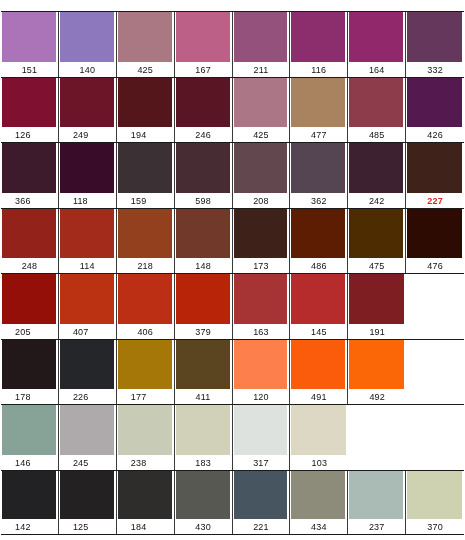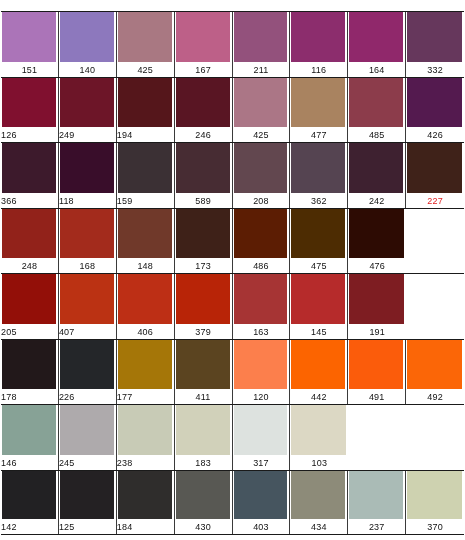--- a/index.html
+++ b/index.html
@@ -72,25 +72,26 @@
     letter-spacing: 0.2px;
     background: #ffffff;
     border-top: 1px solid #ffffff;
     white-space: nowrap;
     overflow: hidden;
   }
 
   
   .chip-label.align-left {
     text-align: left;
-    padding-left: 0;
+    padding-left: 14px;
   }
 
   .chip-label.highlight {
     color: #e02020;
+    font-weight: bold;
   }
 </style>
 </head>
 <body>
 
 <div id="swatch-sheet">
   <div class="swatch-grid">
       <div class="swatch-row">
         <div class="swatch-cell">
           <div class="chip" style="background: rgb(171, 116, 184);"></div>
@@ -167,21 +168,21 @@
         <div class="swatch-cell">
           <div class="chip" style="background: rgb(57, 13, 42);"></div>
           <div class="chip-label align-left">118</div>
         </div>
         <div class="swatch-cell">
           <div class="chip" style="background: rgb(59, 48, 52);"></div>
           <div class="chip-label align-left">159</div>
         </div>
         <div class="swatch-cell">
           <div class="chip" style="background: rgb(71, 44, 51);"></div>
-          <div class="chip-label">589</div>
+          <div class="chip-label">598</div>
         </div>
         <div class="swatch-cell">
           <div class="chip" style="background: rgb(98, 71, 79);"></div>
           <div class="chip-label">208</div>
         </div>
         <div class="swatch-cell">
           <div class="chip" style="background: rgb(85, 68, 81);"></div>
           <div class="chip-label">362</div>
         </div>
         <div class="swatch-cell">
@@ -193,21 +194,25 @@
           <div class="chip-label highlight">227</div>
         </div>
       </div>
       <div class="swatch-row">
         <div class="swatch-cell">
           <div class="chip" style="background: rgb(146, 34, 26);"></div>
           <div class="chip-label">248</div>
         </div>
         <div class="swatch-cell">
           <div class="chip" style="background: rgb(163, 43, 28);"></div>
-          <div class="chip-label">168</div>
+          <div class="chip-label">114</div>
+        </div>
+        <div class="swatch-cell">
+          <div class="chip" style="background: rgb(147, 64, 31);"></div>
+          <div class="chip-label">218</div>
         </div>
         <div class="swatch-cell">
           <div class="chip" style="background: rgb(112, 57, 42);"></div>
           <div class="chip-label">148</div>
         </div>
         <div class="swatch-cell">
           <div class="chip" style="background: rgb(62, 33, 24);"></div>
           <div class="chip-label">173</div>
         </div>
         <div class="swatch-cell">
@@ -268,24 +273,20 @@
         </div>
         <div class="swatch-cell">
           <div class="chip" style="background: rgb(91, 68, 32);"></div>
           <div class="chip-label">411</div>
         </div>
         <div class="swatch-cell">
           <div class="chip" style="background: rgb(252, 127, 76);"></div>
           <div class="chip-label">120</div>
         </div>
         <div class="swatch-cell">
-          <div class="chip" style="background: rgb(252, 100, 0);"></div>
-          <div class="chip-label">442</div>
-        </div>
-        <div class="swatch-cell">
           <div class="chip" style="background: rgb(251, 92, 11);"></div>
           <div class="chip-label">491</div>
         </div>
         <div class="swatch-cell">
           <div class="chip" style="background: rgb(251, 102, 7);"></div>
           <div class="chip-label">492</div>
         </div>
       </div>
       <div class="swatch-row">
         <div class="swatch-cell">
@@ -325,21 +326,21 @@
         <div class="swatch-cell">
           <div class="chip" style="background: rgb(47, 45, 44);"></div>
           <div class="chip-label align-left">184</div>
         </div>
         <div class="swatch-cell">
           <div class="chip" style="background: rgb(88, 88, 83);"></div>
           <div class="chip-label">430</div>
         </div>
         <div class="swatch-cell">
           <div class="chip" style="background: rgb(70, 85, 95);"></div>
-          <div class="chip-label">403</div>
+          <div class="chip-label">221</div>
         </div>
         <div class="swatch-cell">
           <div class="chip" style="background: rgb(141, 139, 121);"></div>
           <div class="chip-label">434</div>
         </div>
         <div class="swatch-cell">
           <div class="chip" style="background: rgb(170, 187, 182);"></div>
           <div class="chip-label">237</div>
         </div>
         <div class="swatch-cell">

